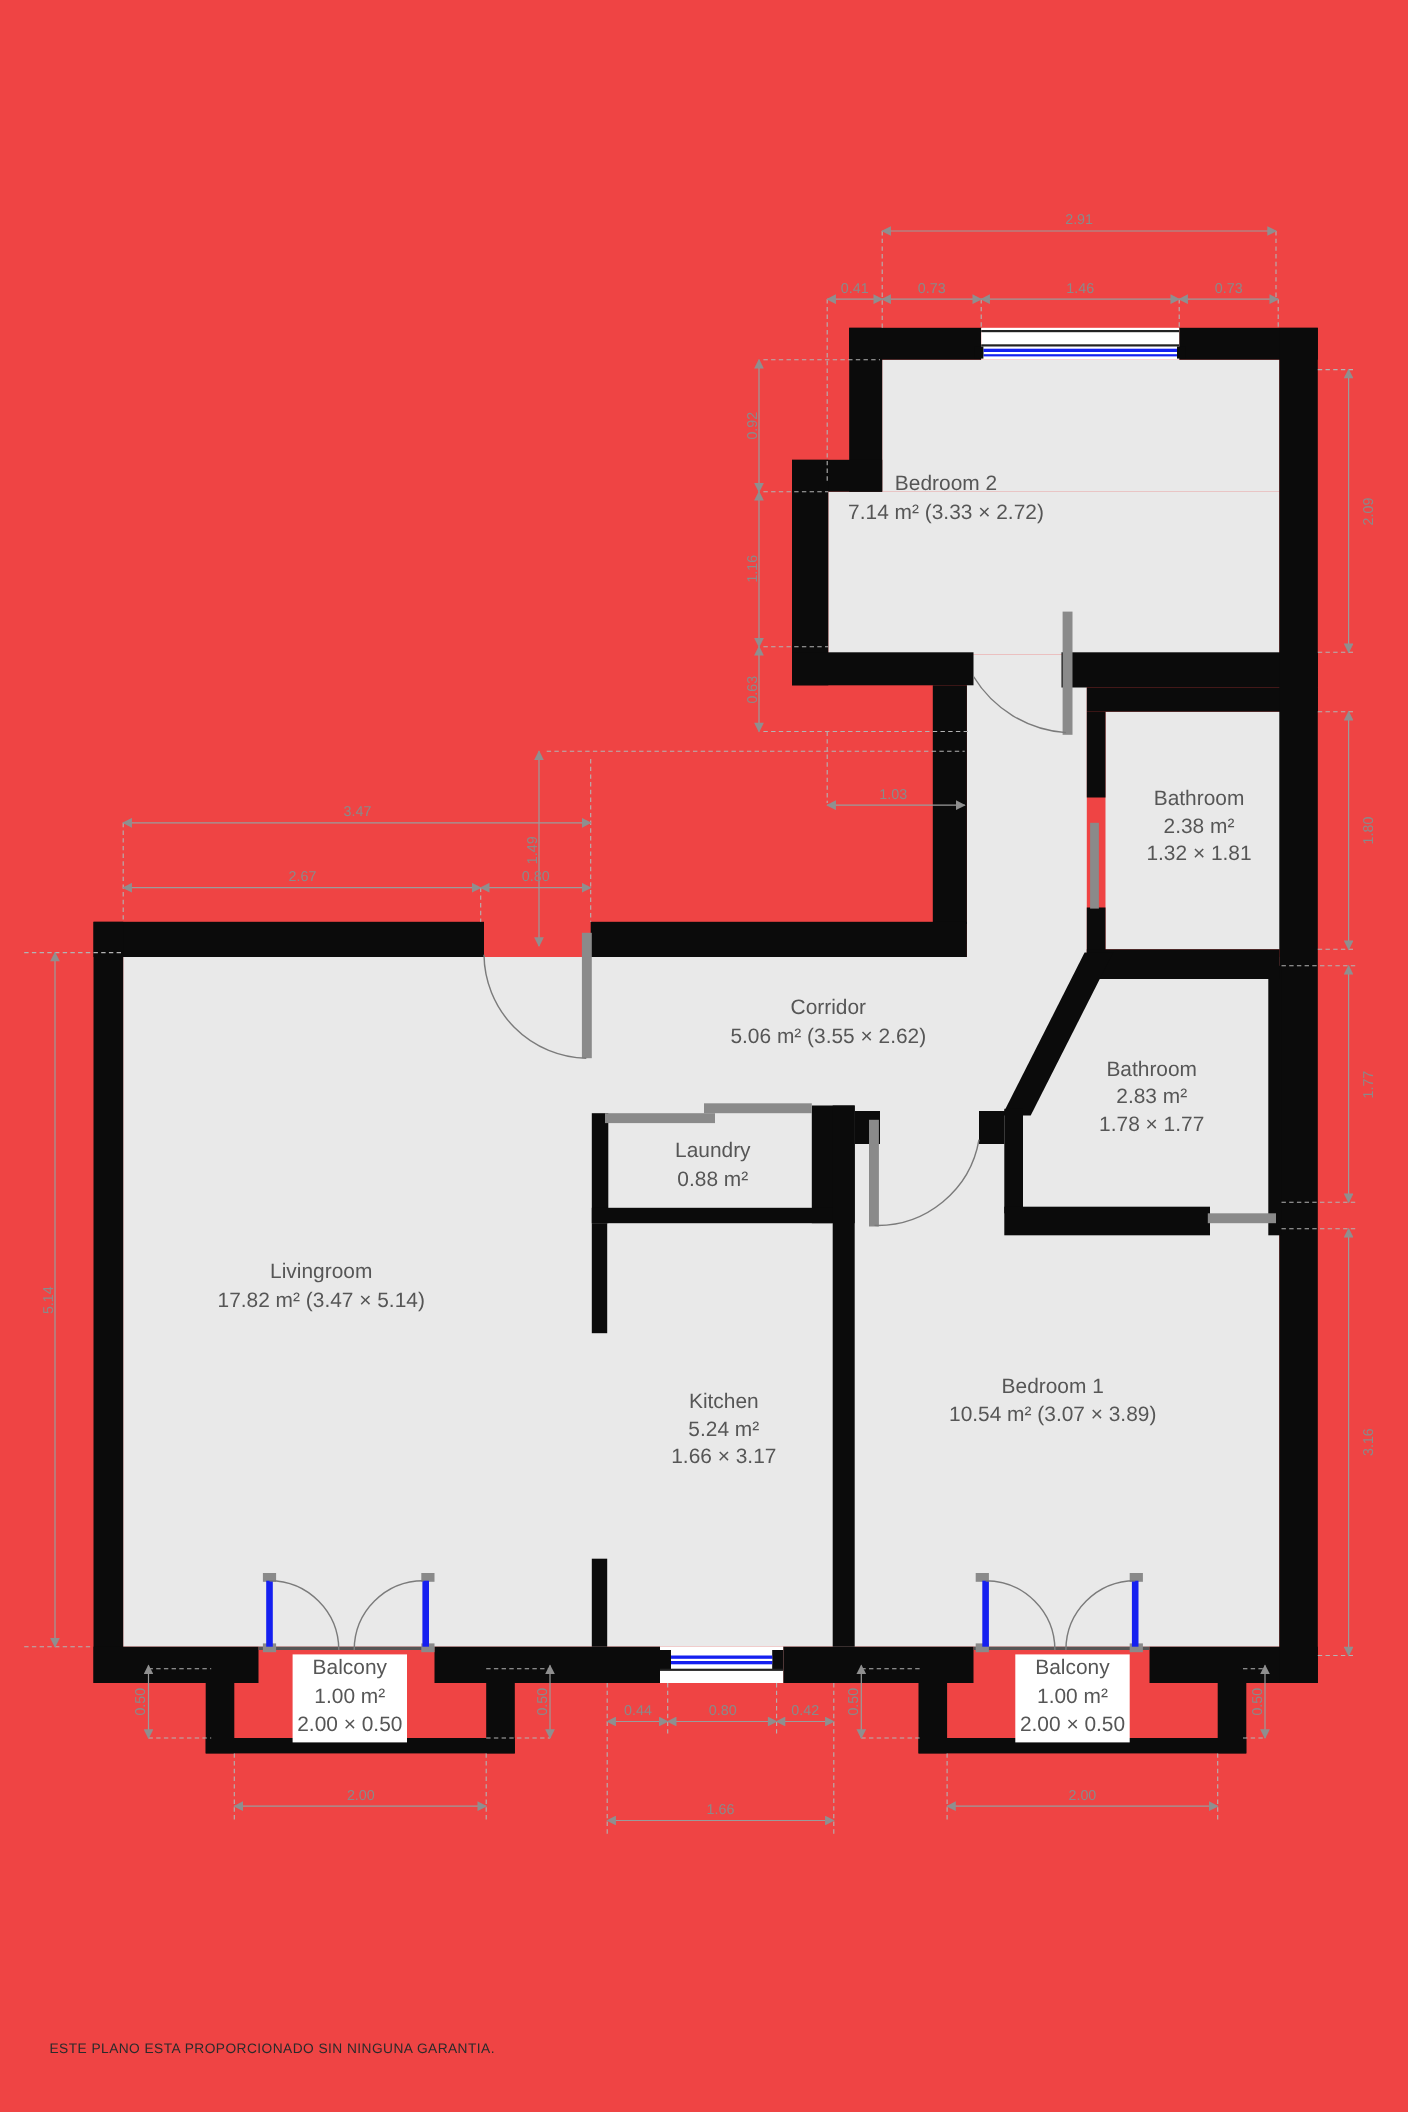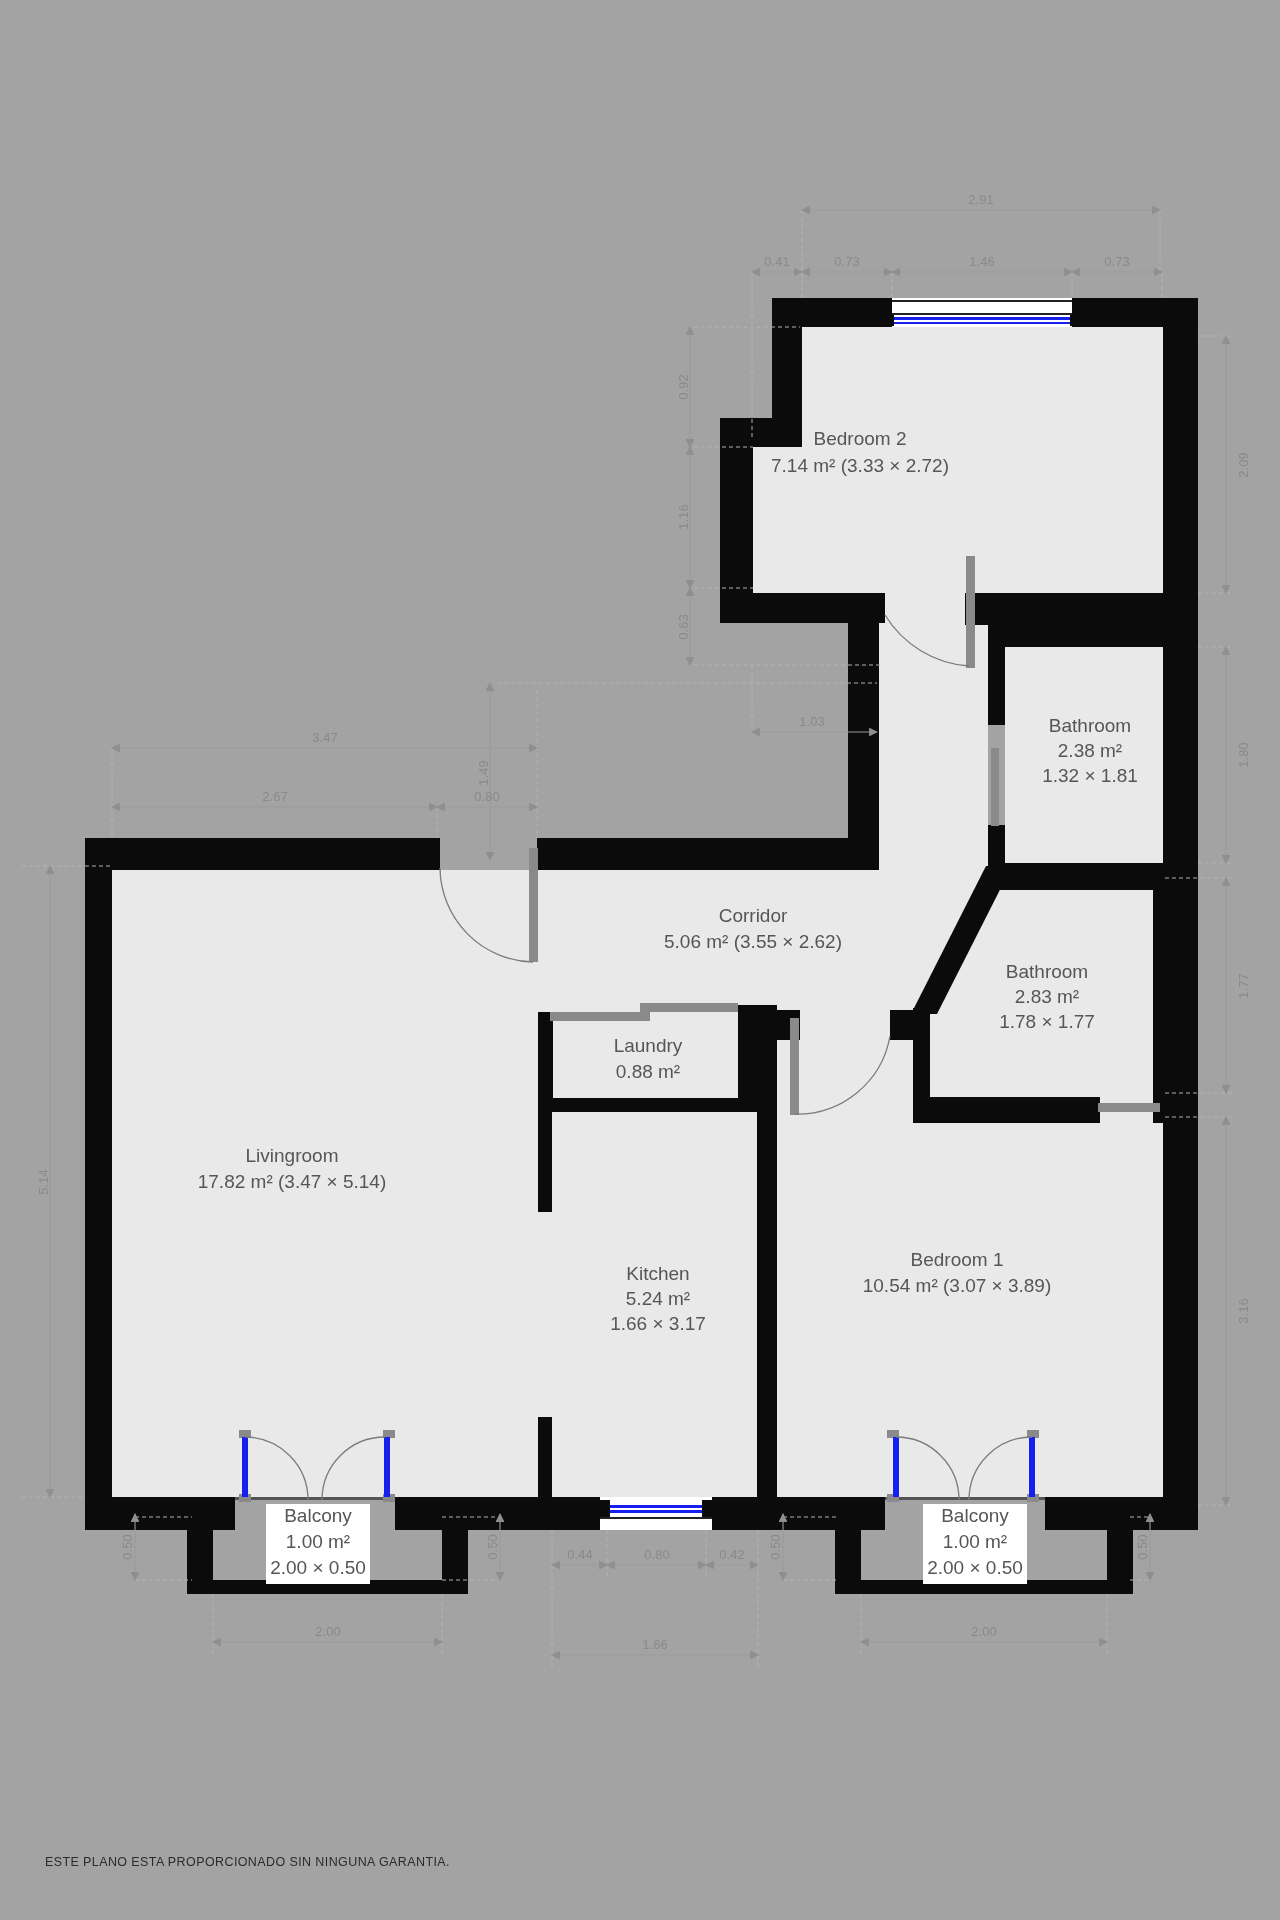--- a/index.html
+++ b/index.html
@@ -1,16 +1,16 @@
 <!DOCTYPE html>
 <html><head>
 <meta charset="utf-8">
 <style>
   html,body{margin:0;padding:0;background:#ffffff;}
-  .page{width:1280px;height:1920px;position:relative;background:#a3a3a3;
+  .page{width:1280px;height:1920px;position:relative;background:#ef4444;
         font-family:"Liberation Sans", sans-serif;}
   svg text{font-family:"Liberation Sans", sans-serif;}
   .room{font-size:19px;fill:#565656;text-anchor:middle;}
   .dim{font-size:13px;fill:#8a8a8a;text-anchor:middle;}
   .disclaimer{font-size:12.5px;fill:#2b2b2b;letter-spacing:.4px;}
   .wall{fill:#0b0b0b;}
   .floor{fill:#e9e9e9;}
   .ext{stroke:#b3b3b3;stroke-width:1;stroke-dasharray:4 3;fill:none;}
   .dline{stroke:#9b9b9b;stroke-width:1.1;fill:none;}
   .arc{stroke:#7b7b7b;stroke-width:1.3;fill:none;}

